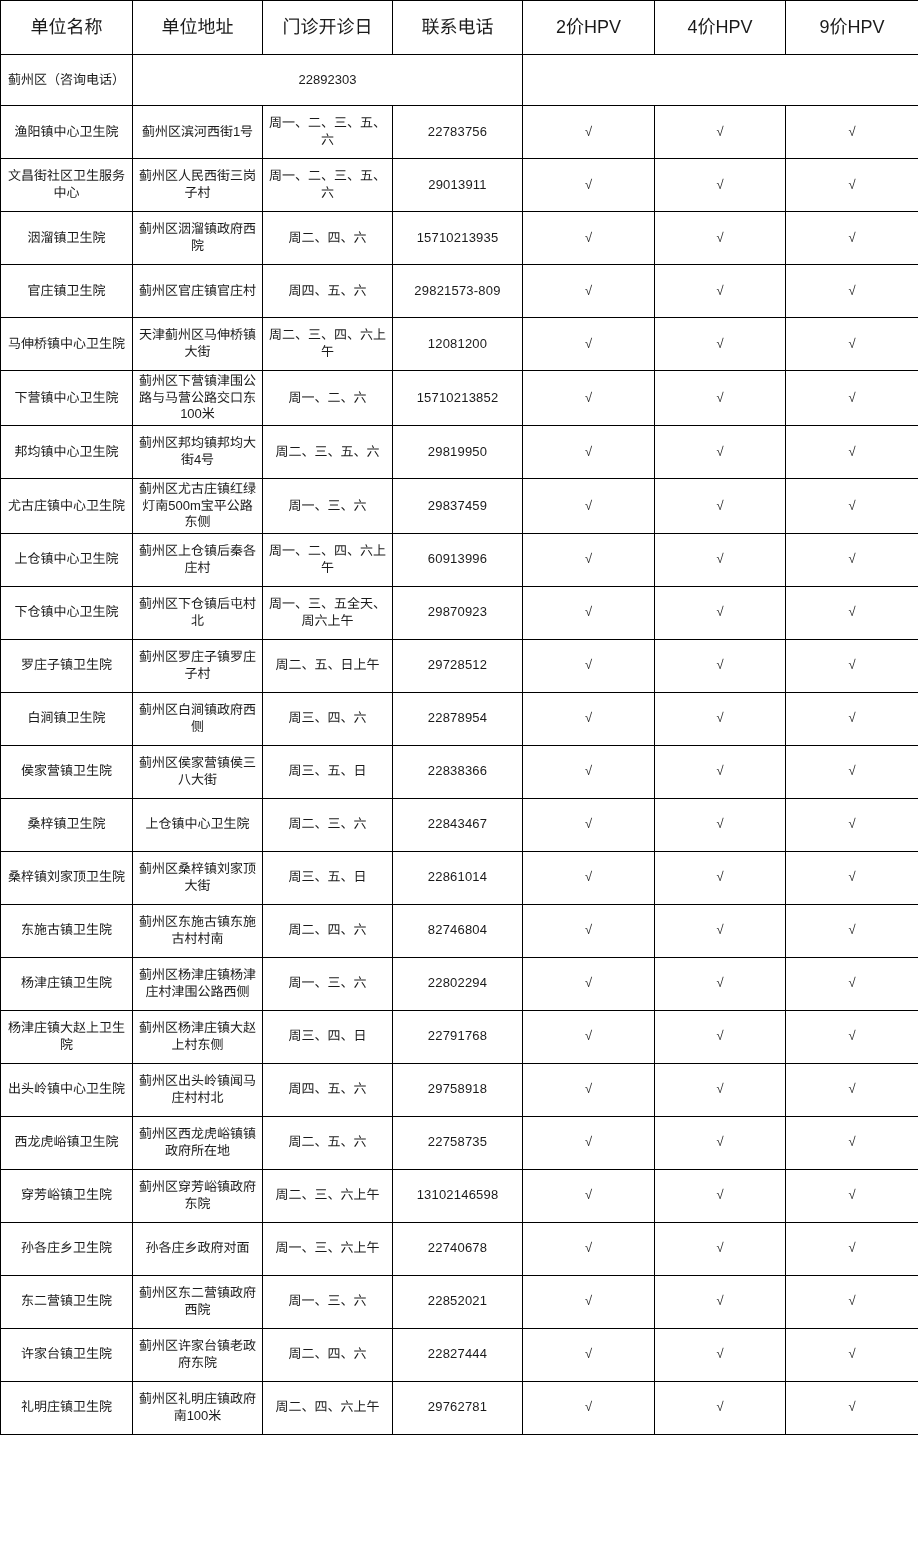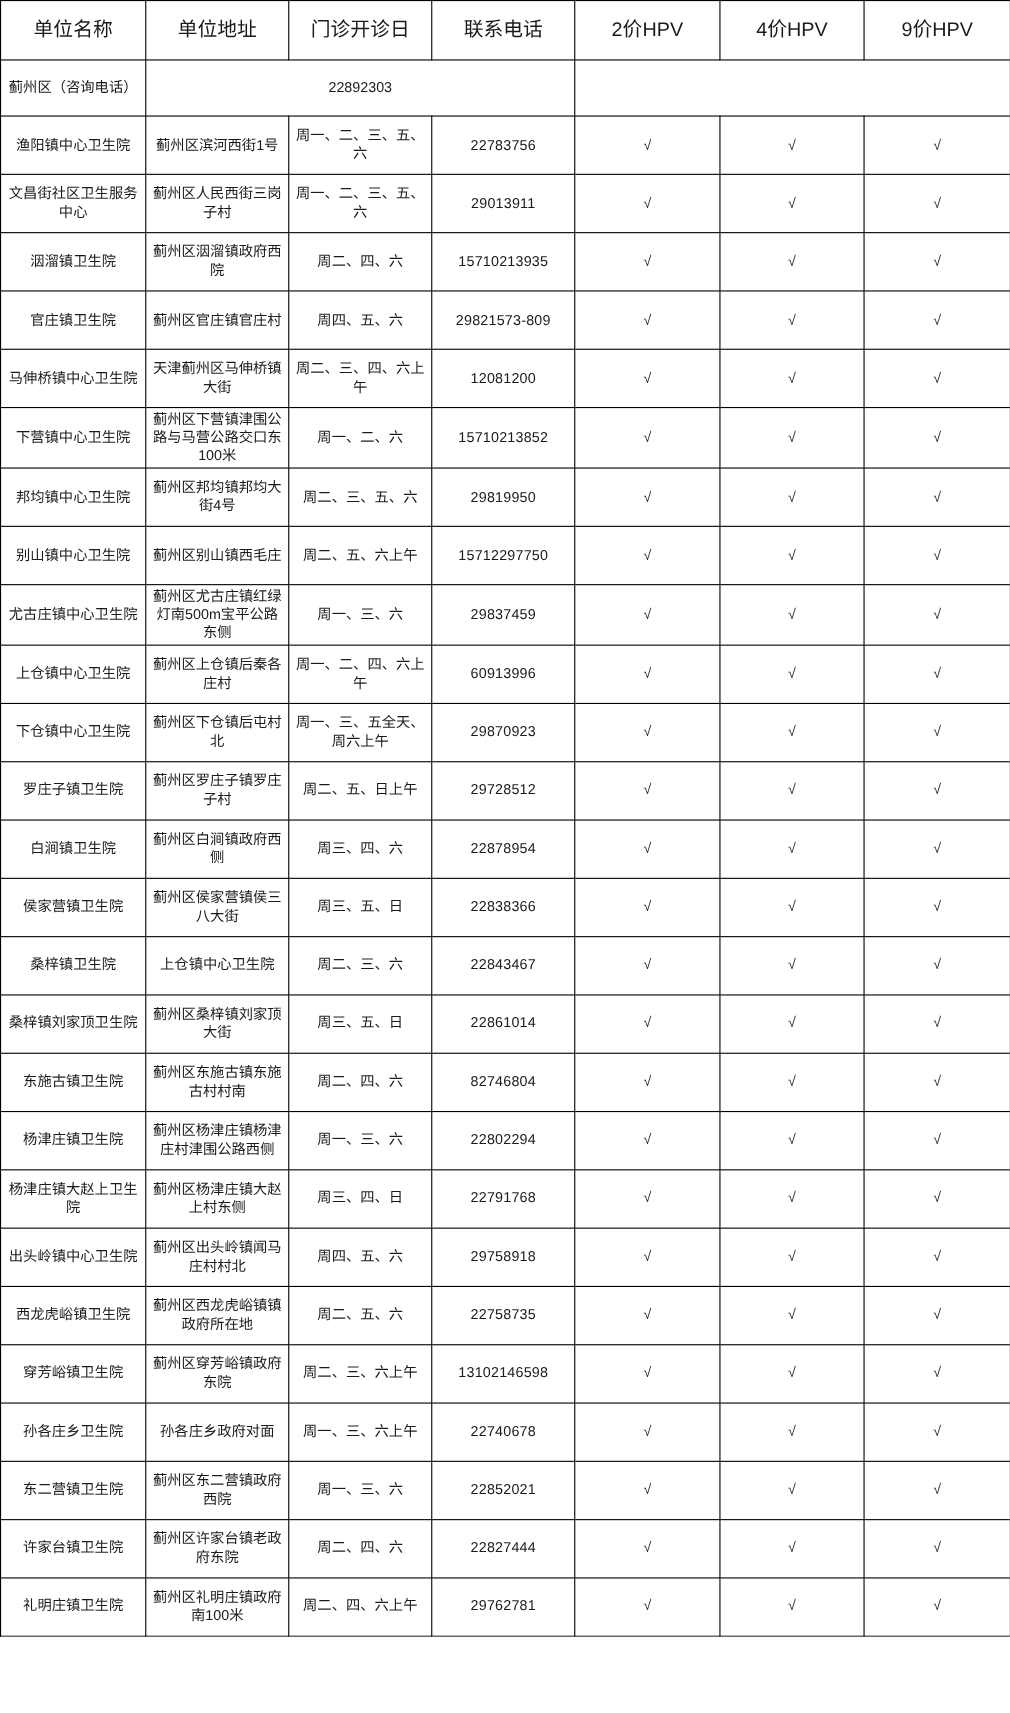--- a/index.html
+++ b/index.html
@@ -149,29 +149,20 @@
       <tr>
         <td class="cell-name">邦均镇中心卫生院</td>
         <td class="cell-addr">蓟州区邦均镇邦均大街4号</td>
         <td class="cell-days">周二、三、五、六</td>
         <td class="cell-phone">29819950</td>
         <td class="cell-check">√</td>
         <td class="cell-check">√</td>
         <td class="cell-check">√</td>
       </tr>
       <tr>
-        <td class="cell-name">别山镇中心卫生院</td>
-        <td class="cell-addr">蓟州区别山镇西毛庄</td>
-        <td class="cell-days">周二、五、六上午</td>
-        <td class="cell-phone">15712297750</td>
-        <td class="cell-check">√</td>
-        <td class="cell-check">√</td>
-        <td class="cell-check">√</td>
-      </tr>
-      <tr>
         <td class="cell-name">尤古庄镇中心卫生院</td>
         <td class="cell-addr">蓟州区尤古庄镇红绿灯南500m宝平公路东侧</td>
         <td class="cell-days">周一、三、六</td>
         <td class="cell-phone">29837459</td>
         <td class="cell-check">√</td>
         <td class="cell-check">√</td>
         <td class="cell-check">√</td>
       </tr>
       <tr>
         <td class="cell-name">上仓镇中心卫生院</td>

